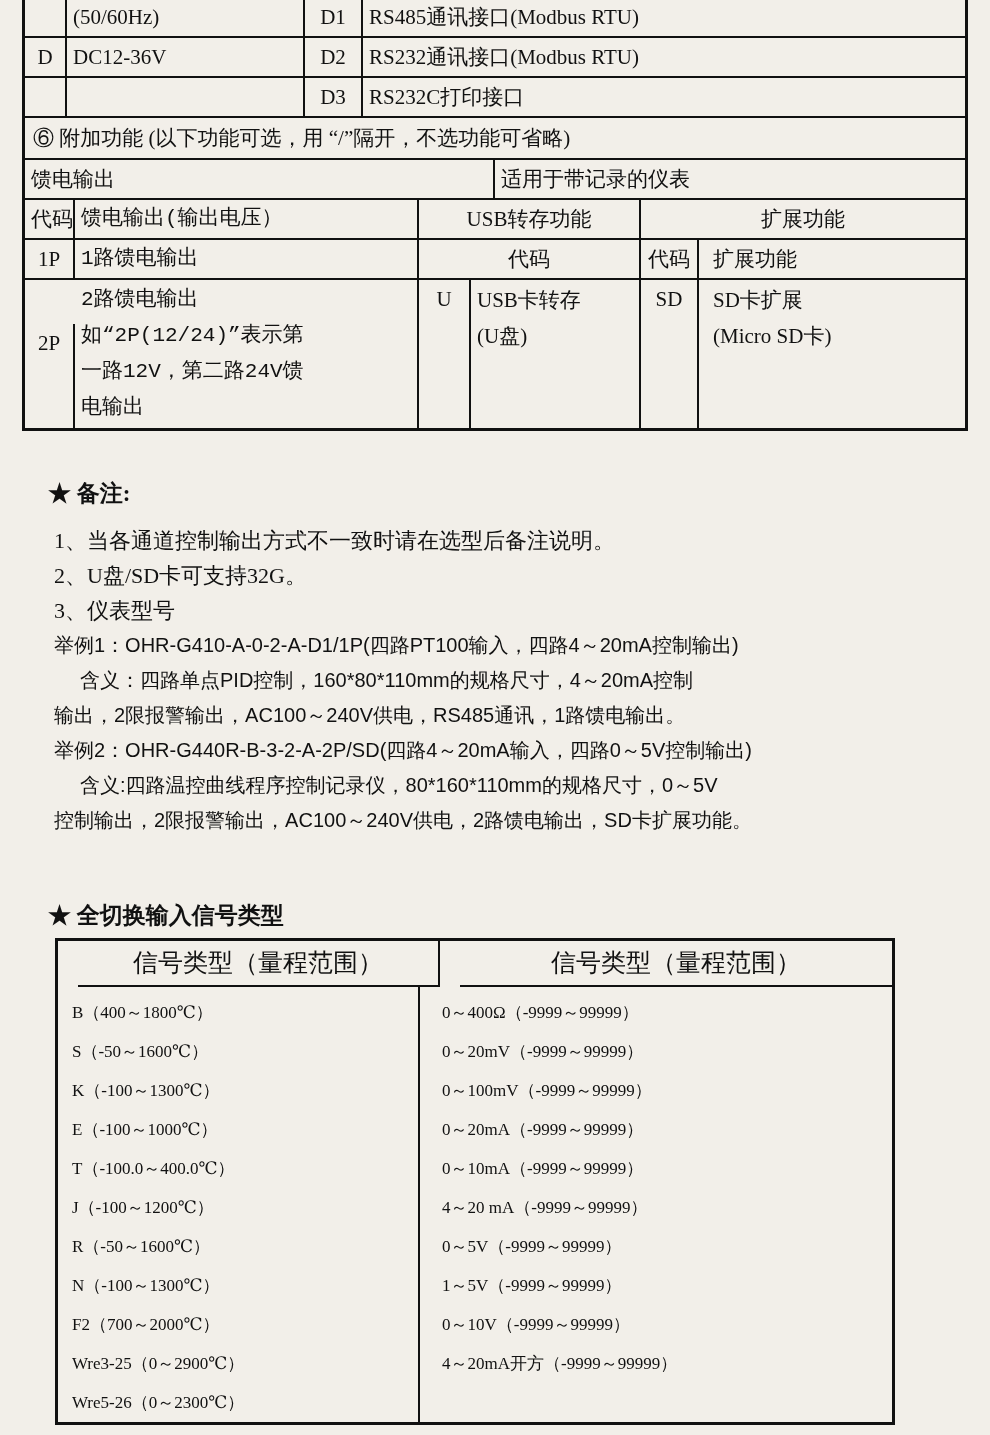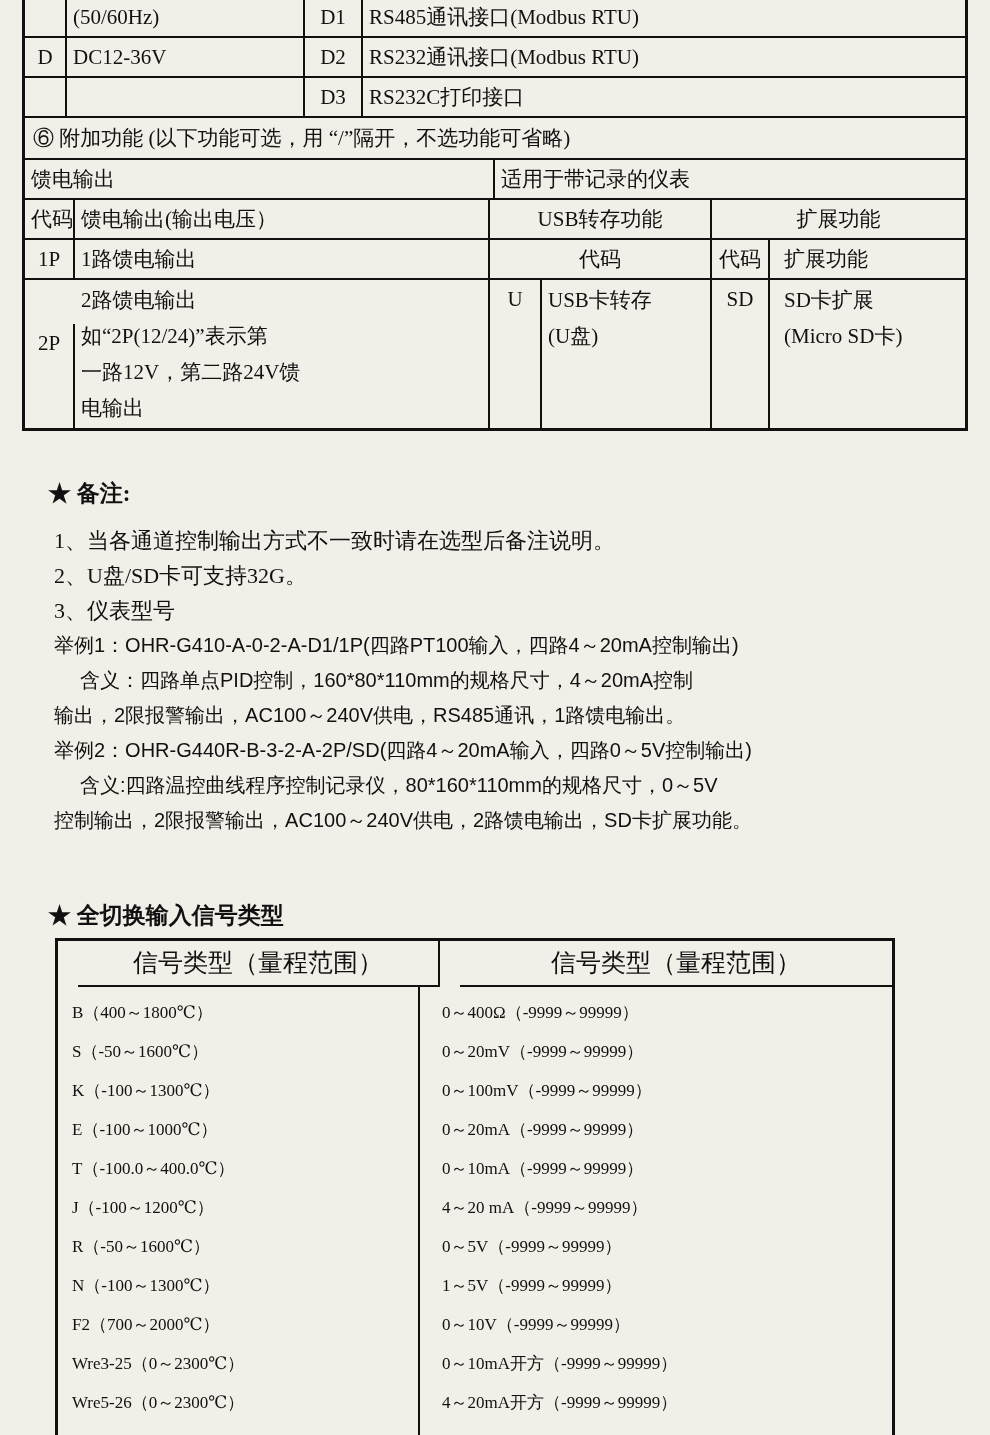--- a/index.html
+++ b/index.html
@@ -55,21 +55,21 @@
     padding: 2px 8px;
     font-size: 21px;
     line-height: 36px;
     border-bottom: 2px solid #111;
     white-space: nowrap;
   }
 
   .c-feed-label { width: 470px; }
   .c-app-label  { flex: 1; }
   .c-fc   { width: 50px; text-align: center; }
-  .c-ft   { width: 415px; }
+  .c-ft   { width: 344px; font-family: Liberation Mono, monospace; }
   .c-usb  { width: 222px; text-align: center; }
   .c-ext  { flex: 1; text-align: center; }
   .c-uc   { width: 52px; text-align: center; }
   .c-ut   { width: 170px; }
   .c-ec   { width: 58px; text-align: center; }
   .c-et   { flex: 1; padding-left: 14px; }
 
   .stack-line { line-height: 36px; }
 
   
@@ -240,32 +240,31 @@
       <div class="sig-col-l">
         <div>B（400～1800℃）</div>
         <div>S（-50～1600℃）</div>
         <div>K（-100～1300℃）</div>
         <div>E（-100～1000℃）</div>
         <div>T（-100.0～400.0℃）</div>
         <div>J（-100～1200℃）</div>
         <div>R（-50～1600℃）</div>
         <div>N（-100～1300℃）</div>
         <div>F2（700～2000℃）</div>
-        <div>Wre3-25（0～2300℃）</div>
+        <div>Wre3-25（0～2900℃）</div>
         <div>Wre5-26（0～2300℃）</div>
       </div>
       <div class="sig-col-r">
         <div>0～400Ω（-9999～99999）</div>
         <div>0～20mV（-9999～99999）</div>
         <div>0～100mV（-9999～99999）</div>
         <div>0～20mA（-9999～99999）</div>
         <div>0～10mA（-9999～99999）</div>
         <div>4～20 mA（-9999～99999）</div>
         <div>0～5V（-9999～99999）</div>
         <div>1～5V（-9999～99999）</div>
         <div>0～10V（-9999～99999）</div>
-        <div>0～10mA开方（-9999～99999）</div>
         <div>4～20mA开方（-9999～99999）</div>
       </div>
     </div>
   </div>
 
 </div>
 
 </body></html>

